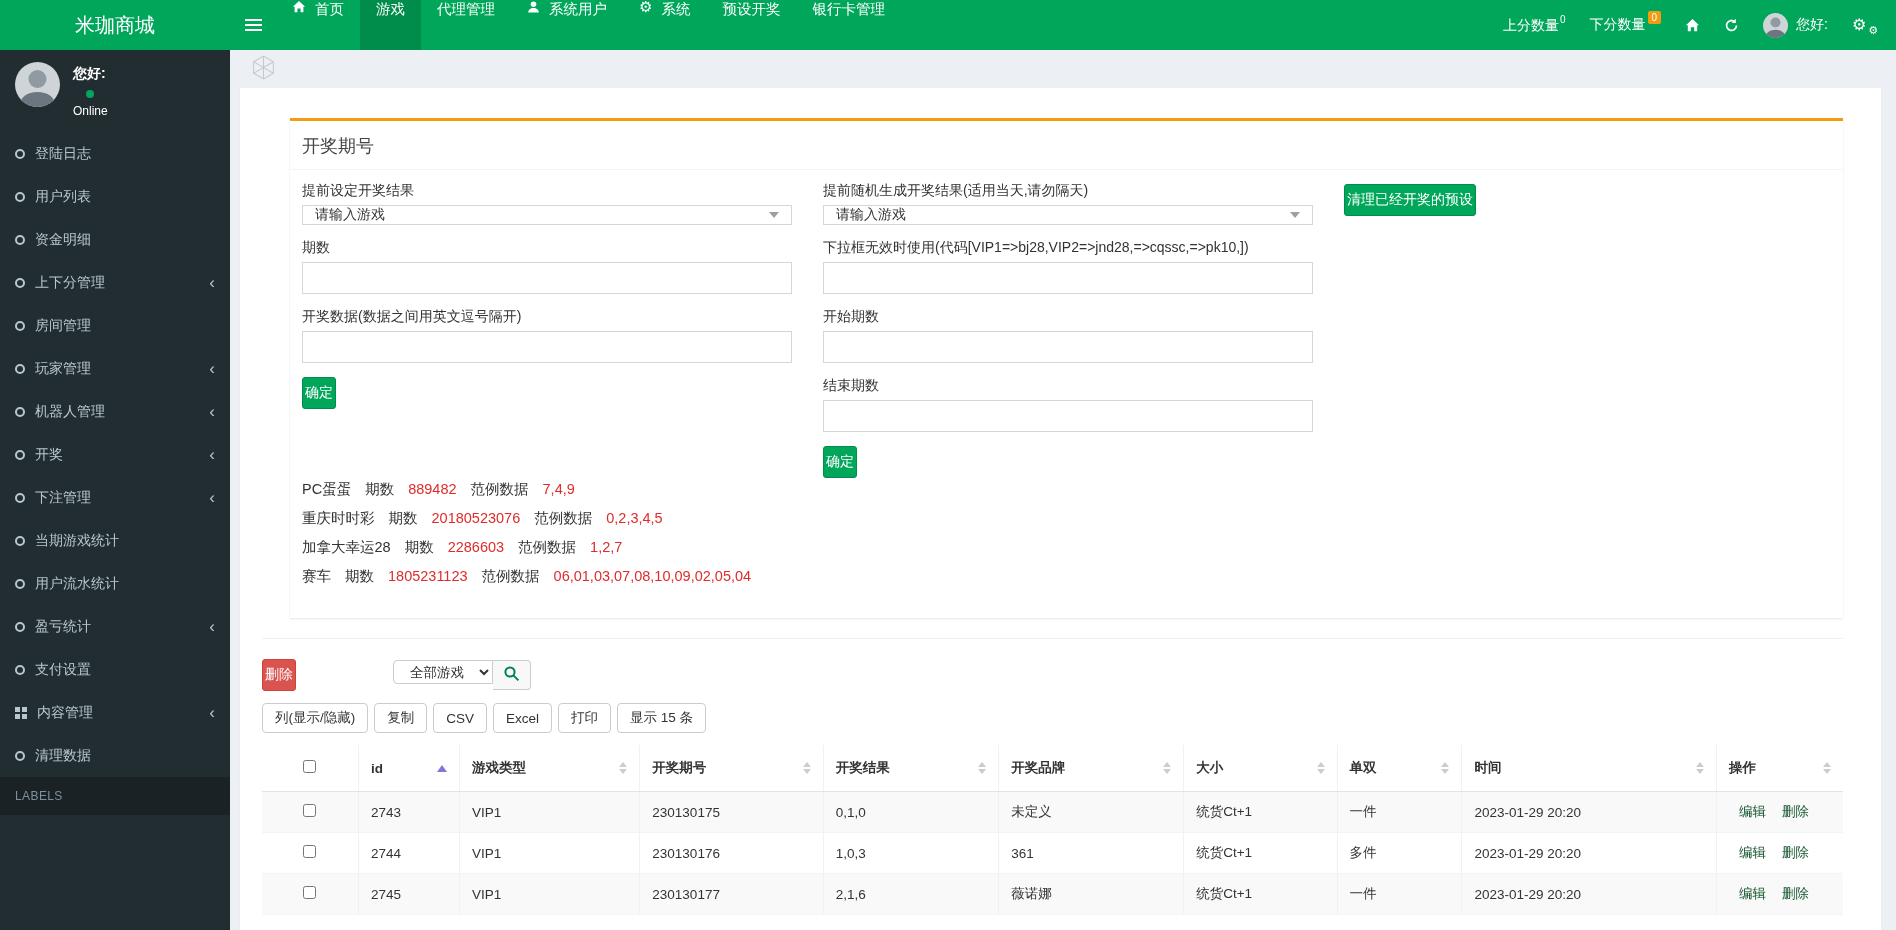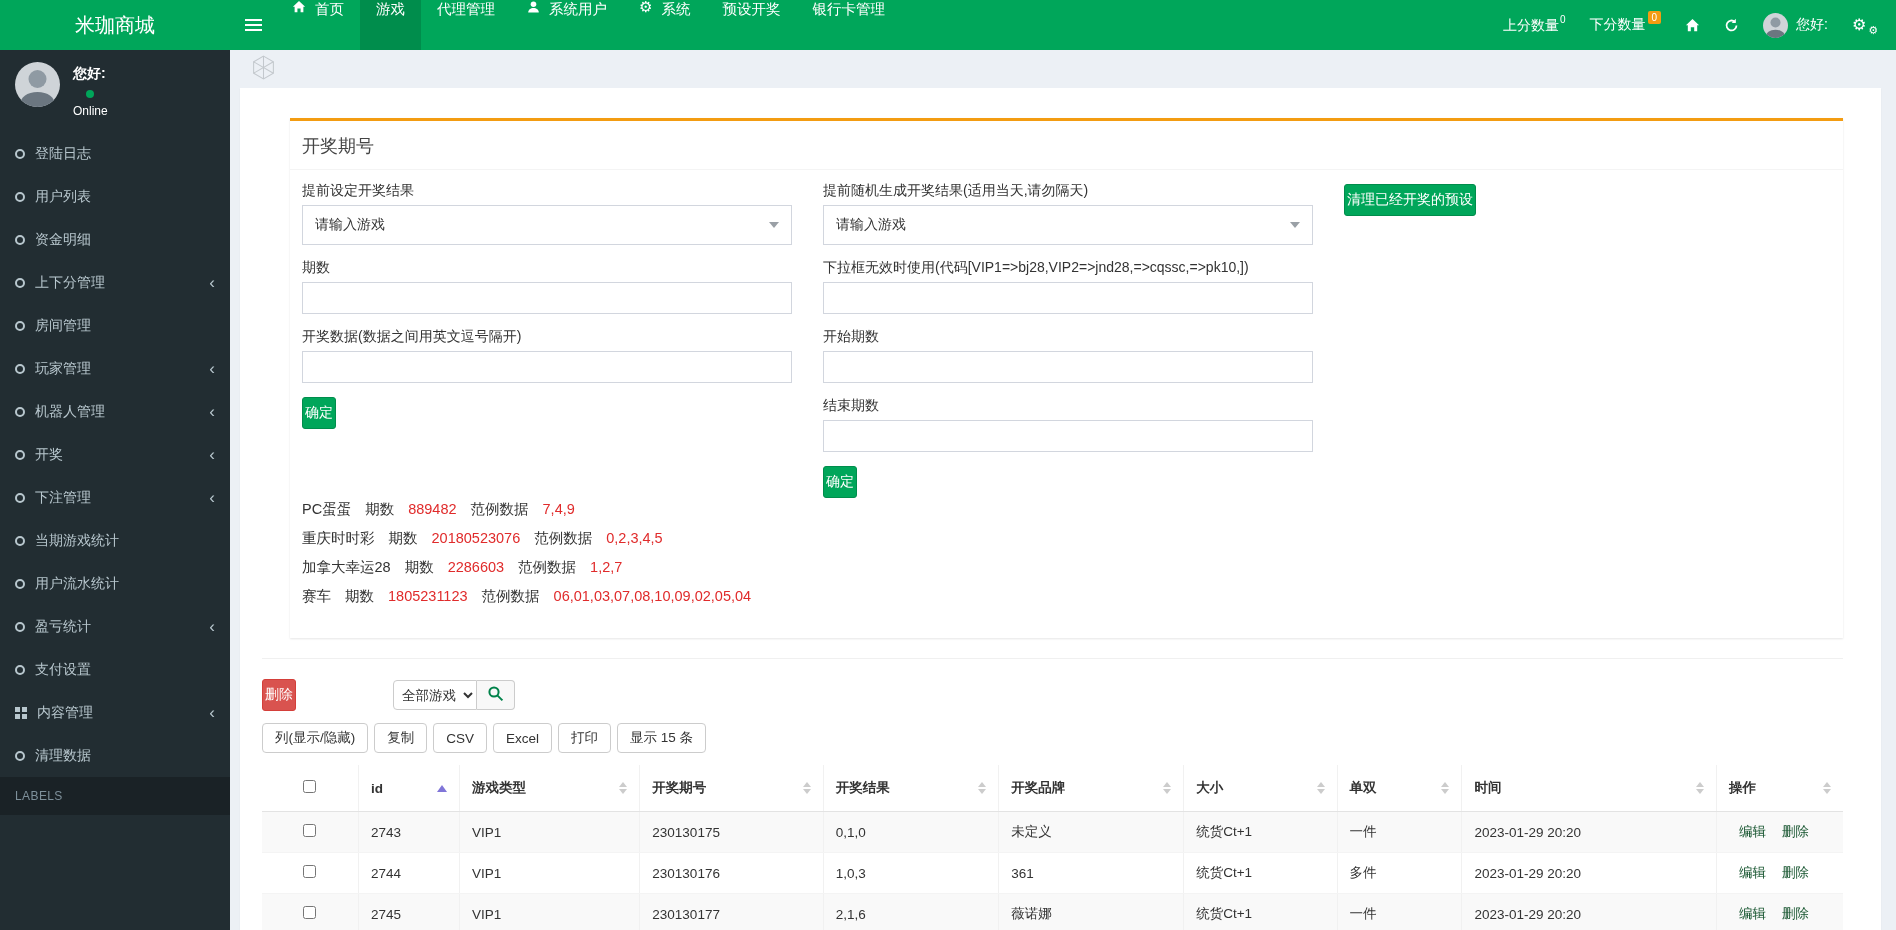--- a/index.html
+++ b/index.html
@@ -67,43 +67,43 @@
   .box-header { padding:13px 12px 11px; font-size:18px; color:#444;
     border-bottom:1px solid #f4f4f4; }
   .box-body { padding:12px 12px 24px; }
   .form-row { display:flex; }
   .col-a, .col-b { width:490px; margin-right:31px; }
   .col-c { flex:1; }
   .fg { margin-bottom:14px; }
   .fg label { display:block; font-size:14px; color:#333; margin-bottom:5px; }
   .inp { width:100%; height:32px; border:1px solid #d2d6de; border-radius:0;
     font-size:14px; padding:0 10px; color:#333; outline:none; }
-  .fake-select { width:100%; height:40px; border:1px solid #d2d6de; display:flex;
+  .fake-select { width:100%; height:20px; border:1px solid #d2d6de; display:flex;
     align-items:center; justify-content:space-between; padding:0 12px; font-size:14px;
     color:#333; cursor:pointer; background:#fff; }
   .caret-dn { width:0; height:0; border-left:5px solid transparent;
     border-right:5px solid transparent; border-top:6px solid #9aa0a6; }
   .btn { display:inline-block; border-radius:3px; font-size:14px; cursor:pointer;
     padding:6px 2px; border:1px solid transparent; }
   .btn-green { background:#00a65a; border-color:#008d4c; color:#fff; }
   .btn-red { background:#d9534f; border-color:#d43f3a; color:#fff; }
   .btn-default { background:#fff; border-color:#ccc; color:#333; border-radius:4px;
     padding:5px 12px; font-size:13.5px; }
   .btn-clear { margin-top:2px; }
 
   .examples { font-size:14.5px; color:#333; }
   .examples .line { margin-bottom:7px; line-height:22px; }
   .examples .seg { margin-right:14px; }
   .examples .red { color:#e02b2b; }
 
   .tbl-zone { border-top:1px solid #f0f0f0; padding-top:20px; }
   .toolbar-r1 { display:flex; align-items:center; }
   .filter-group { display:flex; margin-left:97px; }
-  .filter-group select { height:30px; border:1px solid #ccc; border-radius:4px 0 0 4px;
-    font-size:13.5px; padding:0 4px; color:#333; background:#fff; outline:none; }
+  .filter-group select { height:24px; border:1px solid #ccc; border-radius:4px 0 0 4px;
+    font-size:13.5px; padding:0 12px; color:#333; background:#fff; outline:none; }
   .search-btn { width:38px; height:30px; border:1px solid #ccc; border-left:none;
     border-radius:0 4px 4px 0; background:#f8f8f8; display:flex; align-items:center;
     justify-content:center; cursor:pointer; }
   .toolbar-r2 { display:flex; gap:6px; margin-top:12px; }
 
   table { width:100%; border-collapse:collapse; table-layout:fixed; margin-top:12px;
     font-size:13.5px; color:#333; }
   th, td { border-bottom:1px solid #f4f4f4; border-left:1px solid #f1f1f1;
     padding:11px 12px; text-align:left; overflow:hidden; white-space:nowrap; }
   th:first-child, td:first-child { border-left:none; }

